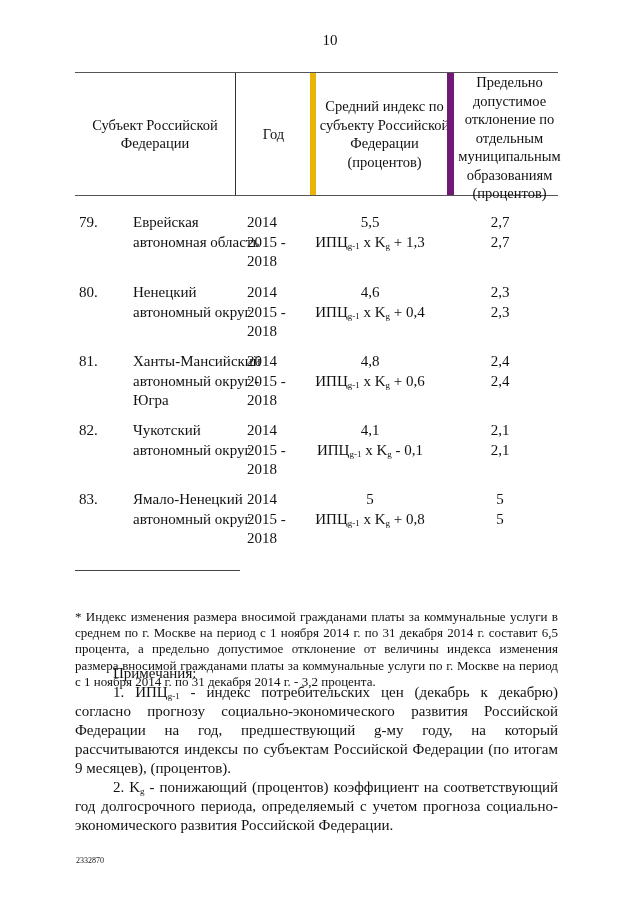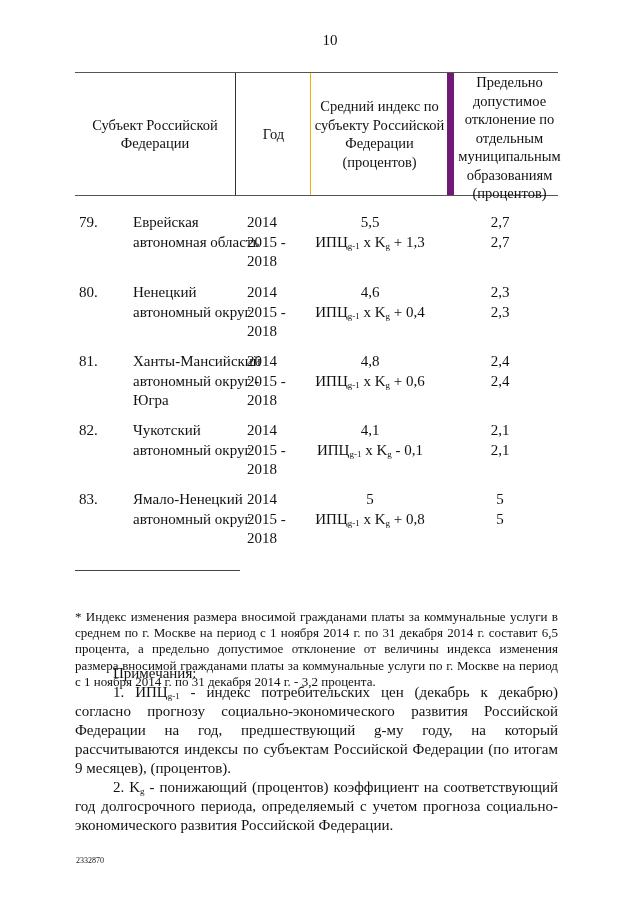--- a/index.html
+++ b/index.html
@@ -6,21 +6,21 @@
   body { width: 640px; height: 905px; position: relative; overflow: hidden;
          font-family: "Liberation Serif", "DejaVu Serif", serif; color: #111; }
   .page-num { position: absolute; top: 32px; left: 0; width: 640px; text-align: center; font-size: 15px; padding-left: 10px; }
 
   .tbl { position: absolute; top: 72px; left: 75px; width: 483px; }
   .hdr { position: relative; height: 122px; border-top: 1.5px solid #555; border-bottom: 1.5px solid #555; }
   .hdr .c { position: absolute; top: 0; bottom: 0; display: flex; align-items: center; justify-content: center;
             text-align: center; font-size: 14.5px; line-height: 18.5px; }
   .hdr .c1 { left: 0; width: 160px; }
   .hdr .c2 { left: 160px; width: 75px; border-left: 1px solid #333; }
-  .hdr .c3 { left: 235px; width: 137px; border-left: 1px solid #eab308; }
+  .hdr .c3 { left: 235px; width: 137px; border-left: 6px solid #eab308; }
   .hdr .c4 { left: 372px; width: 111px; border-left: 7px solid #701a75; align-items: flex-start; }
 
   .row { position: absolute; left: 75px; width: 483px; height: 60px; font-size: 15px; line-height: 19.5px; }
   .row .num { position: absolute; left: 4px; top: 0; }
   .row .name { position: absolute; left: 26px; top: 0; width: 140px; margin-left: 32px; }
   .row .years { position: absolute; left: 172px; width: 60px; top: 0; }
   .row .idx { position: absolute; left: 230px; width: 130px; top: 0; text-align: center; }
   .row .dev { position: absolute; left: 400px; width: 50px; top: 0; text-align: center; }
   sub { font-size: 9px; vertical-align: -2px; line-height: 0; }
 

